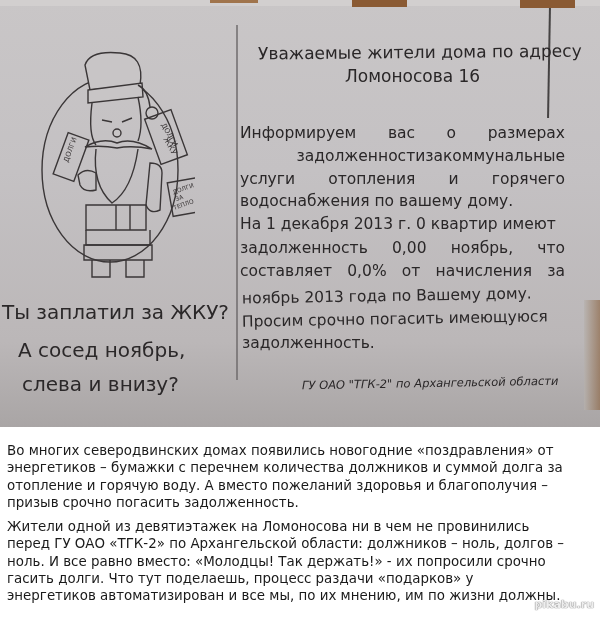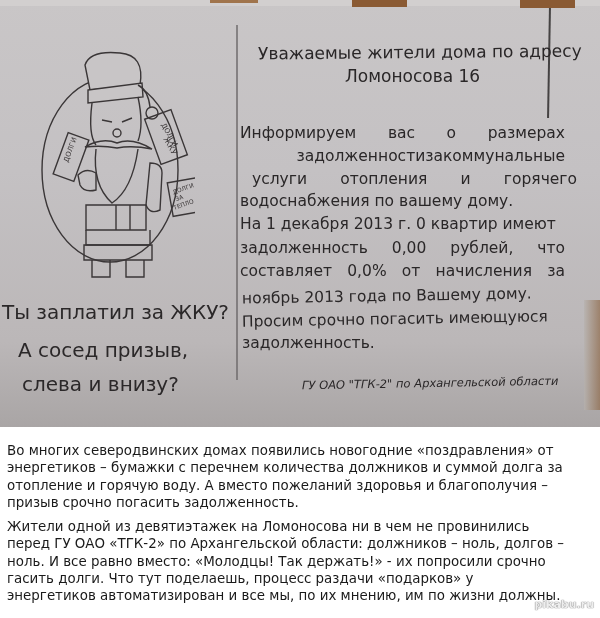--- a/index.html
+++ b/index.html
@@ -71,49 +71,49 @@
     <rect x="140" y="135" width="30" height="34" transform="rotate(-10 155 152)"></rect>
     <text x="34" y="112" font-size="7" fill="#3a3637" stroke="none" transform="rotate(-70 40 112)" font-family="DejaVu Sans, sans-serif">ДОЛГИ</text>
     <text x="128" y="85" font-size="7" fill="#3a3637" stroke="none" transform="rotate(60 134 85)" font-family="DejaVu Sans, sans-serif">ДОЛГИ</text>
     <text x="130" y="99" font-size="8" fill="#3a3637" stroke="none" transform="rotate(60 136 99)" font-family="DejaVu Sans, sans-serif">ЖКУ</text>
     <text x="143" y="147" font-size="6" fill="#3a3637" stroke="none" transform="rotate(-20 150 147)" font-family="DejaVu Sans, sans-serif">ДОЛГИ</text>
     <text x="146" y="155" font-size="6" fill="#3a3637" stroke="none" transform="rotate(-20 150 155)" font-family="DejaVu Sans, sans-serif">ЗА</text>
     <text x="144" y="163" font-size="6" fill="#3a3637" stroke="none" transform="rotate(-20 150 163)" font-family="DejaVu Sans, sans-serif">ТЕПЛО</text>
   </svg>
 
   <div class="q" style="left:2px; top:300px;text-align:center;">Ты заплатил за ЖКУ?</div>
-  <div class="q" style="left:18px; top:338px;">А сосед призыв,</div>
+  <div class="q" style="left:18px; top:338px;">А сосед ноябрь,</div>
   <div class="q" style="left:22px; top:372px;">слева и внизу?</div>
 
   <div class="paper-text head1">Уважаемые жители дома по адресу</div>
   <div class="paper-text head2">Ломоносова 16</div>
 
   <div class="paper-text body-line justify" style="left:240px; top:124px;">
     <span>Информируем</span>
     <span>вас</span>
     <span>о</span>
     <span>размерах</span>
   </div>
   <div class="paper-text body-line justify" style="left:240px; top:147px;justify-content:flex-end;">
     <span>задолженности</span>
     <span>за</span>
     <span>коммунальные</span>
   </div>
-  <div class="paper-text body-line justify" style="left:252px; top:170px;">
+  <div class="paper-text body-line justify" style="left:240px; top:170px;">
     <span>услуги</span>
     <span>отопления</span>
     <span>и</span>
     <span>горячего</span>
   </div>
   <div class="paper-text body-line" style="left:240px; top:192px;">водоснабжения по вашему дому.</div>
   <div class="paper-text body-line" style="left:240px; top:215px;">На 1 декабря 2013 г.  0 квартир имеют</div>
   <div class="paper-text body-line justify" style="left:240px; top:239px;">
     <span>задолженность</span>
     <span>0,00</span>
-    <span>рублей,</span>
+    <span>ноябрь,</span>
     <span>что</span>
   </div>
   <div class="paper-text body-line justify" style="left:240px; top:262px;">
     <span>составляет</span>
     <span>0,0%</span>
     <span>от</span>
     <span>начисления</span>
     <span>за</span>
   </div>
   <div class="paper-text body-line" style="left:242px; top:287px; transform:rotate(-1deg);">ноябрь 2013 года по Вашему дому.</div>

